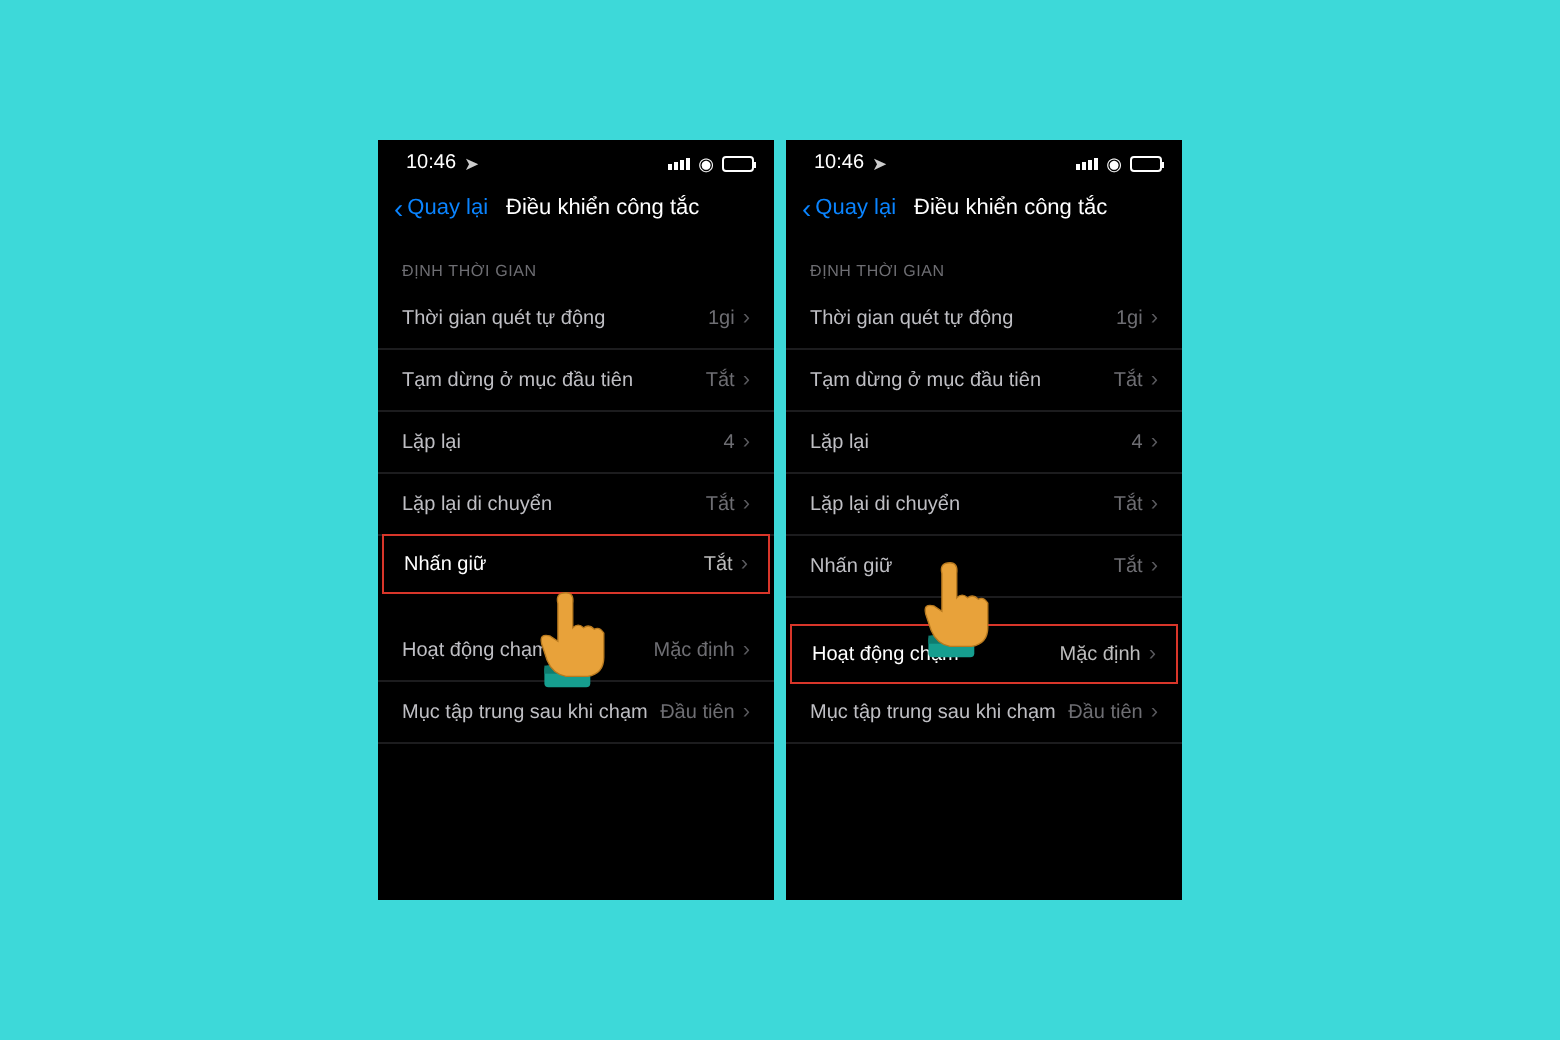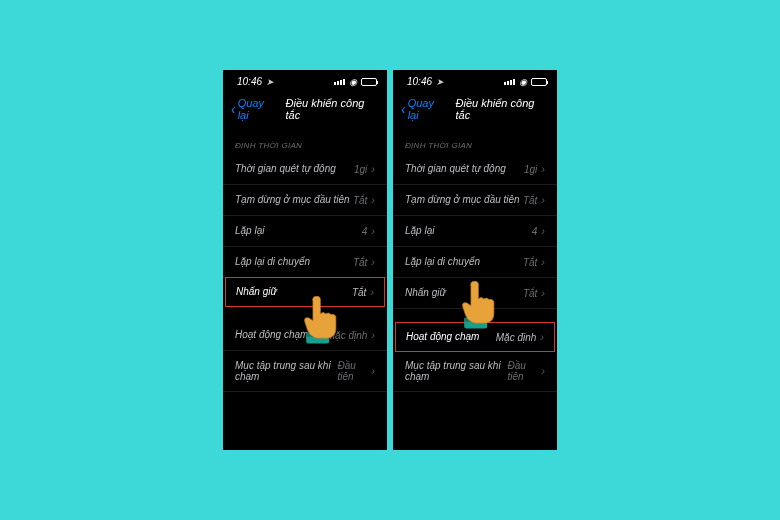--- a/index.html
+++ b/index.html
@@ -11,28 +11,27 @@
     justify-content: center;
     align-items: center;
     font-family: -apple-system, "Helvetica Neue", Arial, sans-serif;
     overflow: hidden;
   }
   .stage {
     display: flex;
     gap: 6px;
   }
   .phone {
-    width: 164px;
+    width: 198px;
     height: 380px;
     background: #000;
     position: relative;
     overflow: hidden;
     font-size: 10px;
     color: #9c9ca1;
-    font-style: italic;
   }
   .status-bar {
     display: flex;
     justify-content: space-between;
     align-items: center;
     padding: 6px 10px 4px 14px;
     color: #fff;
     font-size: 10px;
     font-weight: 500;
   }
@@ -58,21 +57,21 @@
   .back-chevron { font-size:14px; line-height:1; }
   .nav-title { color:#fff; margin-left:9px; font-weight:500; }
   .section-header {
     padding: 10px 12px 4px 12px;
     font-size: 8px;
     letter-spacing: 0.3px;
     color: #6e6e73;
     text-transform: uppercase;
   }
   .row {
-    display:flex; justify-content:space-between;
+    display:flex; align-items:center; justify-content:space-between;
     padding: 9px 12px;
     font-size: 10px;
     color:#9c9ca1;
     border-bottom: 0.5px solid #1c1c1e;
     position: relative;
   }
   .row .label { color:#bfbfc4; }
   .row .value { color:#6e6e73; display:flex; align-items:center; gap:4px; }
   .row .chev { color:#5a5a5e; font-size:11px; }
   .gap { height: 14px; }

